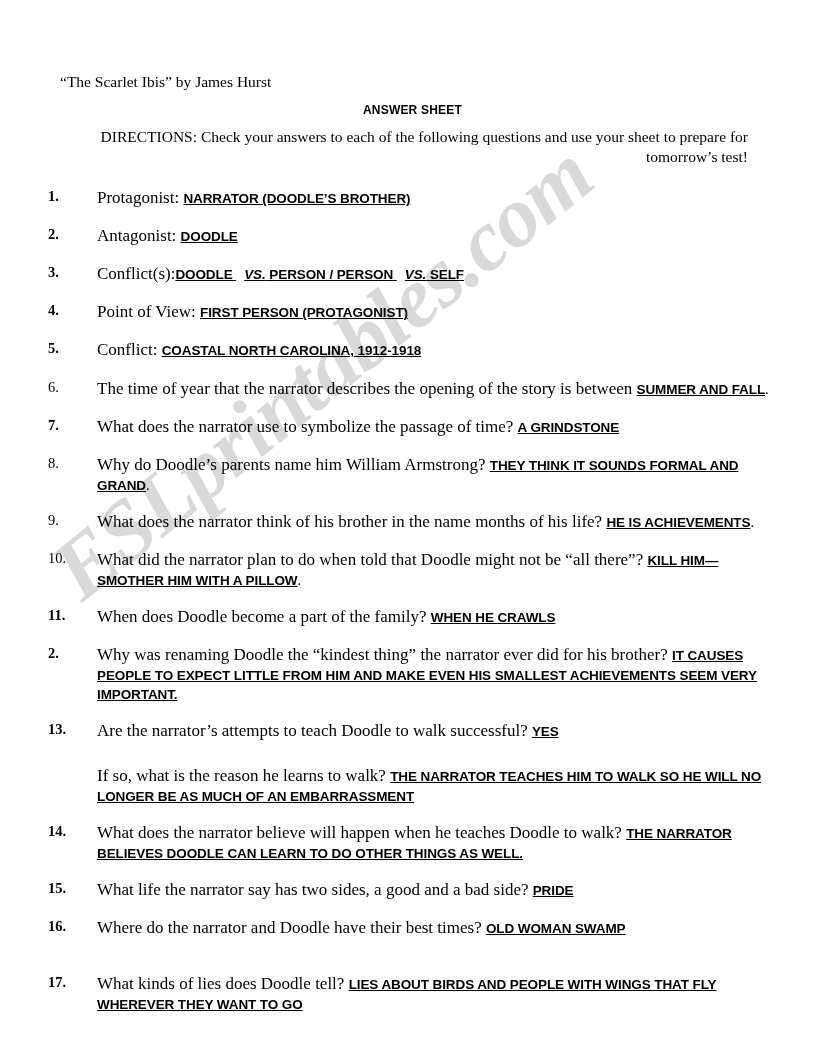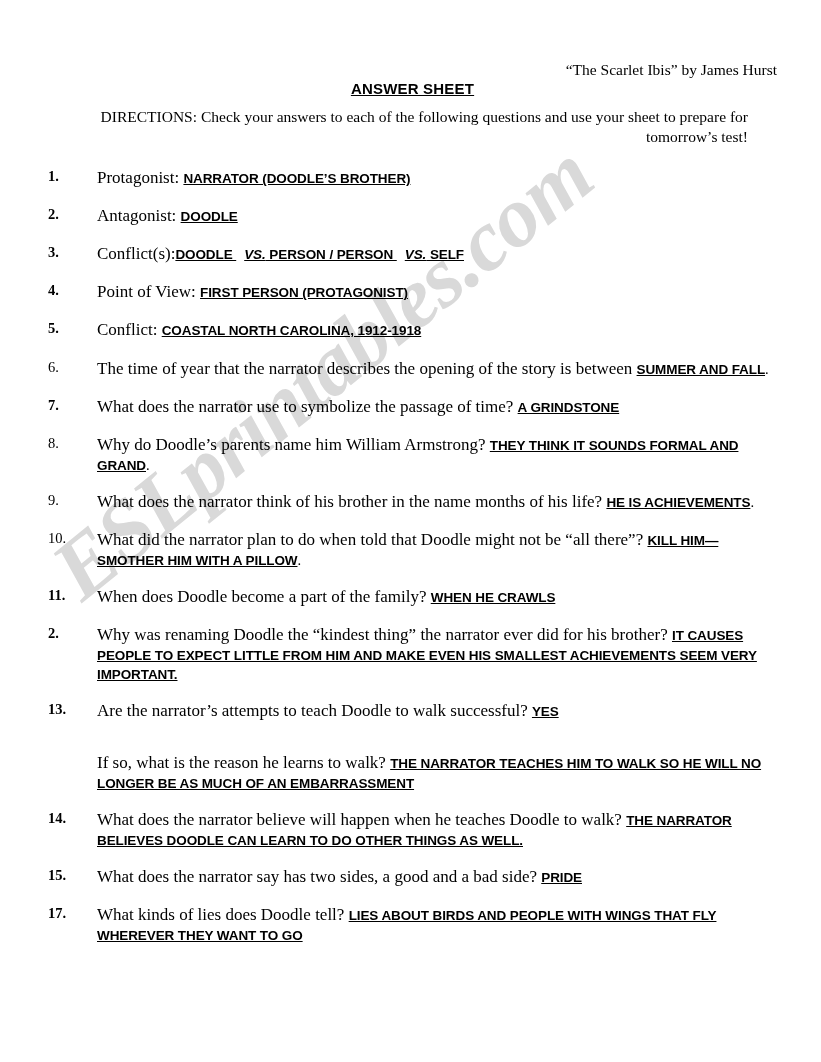--- a/index.html
+++ b/index.html
@@ -39,33 +39,32 @@
 
   
   .content {
     position: relative;
     z-index: 2;
     padding: 60px 44px 0 48px;
   }
 
   
   .doc-title {
-    text-align: right;
+    text-align: left;
     font-size: 15.5px;
     font-family: "Liberation Serif", "DejaVu Serif", serif;
     letter-spacing: 0px;
-    margin: 0;
+    margin: 12px;
     line-height: 1.25;
   }
   .answer-sheet {
     text-align: center;
     font-family: "Liberation Sans", "DejaVu Sans", sans-serif;
     font-weight: bold;
-    font-size: 15px;
-    text-decoration: underline;
+    font-size: 12px;
     margin: 1px 0 4px 0;
     letter-spacing: 0.2px;
   }
   .directions {
     font-size: 15.5px;
     line-height: 1.28;
     margin: 10px 0 0 0;
     text-align: right;
     max-width: 700px;
   }
@@ -102,21 +101,21 @@
   .ans {
     font-family: "Liberation Sans", "DejaVu Sans", sans-serif;
     font-weight: bold;
     font-size: 13.5px;
     text-decoration: underline;
     letter-spacing: -0.1px;
   }
   .ans.ital { font-style: italic; margin-left: 8px; }
 
   .subq {
-    margin-top: 30px;
+    margin-top: 23px;
     font-family: "Liberation Serif", "DejaVu Serif", serif;
     font-size: 14.5px;
     line-height: 1.3;
   }
 
   .period {
     font-family: "Liberation Serif", "DejaVu Serif", serif;
     font-weight: normal;
     text-decoration: none;
     font-size: 14.5px;
@@ -145,18 +144,19 @@
         <div class="qrow"><span class="qnum bold">5.</span><span><span class="qtext">Conflict: </span><span class="ans">COASTAL NORTH CAROLINA, 1912-1918</span></span></div>
         <div class="qrow"><span class="qnum">6.</span><span><span class="qtext">The time of year that the narrator describes the opening of the story is between </span><span class="ans">SUMMER AND FALL</span><span class="period">.</span></span></div>
         <div class="qrow"><span class="qnum bold">7.</span><span><span class="qtext">What does the narrator use to symbolize the passage of time? </span><span class="ans">A GRINDSTONE</span></span></div>
         <div class="qrow"><span class="qnum">8.</span><span><span class="qtext">Why do Doodle’s parents name him William Armstrong? </span><span class="ans">THEY THINK IT SOUNDS FORMAL AND GRAND</span><span class="period">.</span></span></div>
         <div class="qrow"><span class="qnum">9.</span><span><span class="qtext">What does the narrator think of his brother in the name months of his life? </span><span class="ans">HE IS ACHIEVEMENTS</span><span class="period">.</span></span></div>
         <div class="qrow"><span class="qnum">10.</span><span><span class="qtext">What did the narrator plan to do when told that Doodle might not be “all there”? </span><span class="ans">KILL HIM—SMOTHER HIM WITH A PILLOW</span><span class="period">.</span></span></div>
         <div class="qrow"><span class="qnum bold">11.</span><span><span class="qtext">When does Doodle become a part of the family? </span><span class="ans">WHEN HE CRAWLS</span></span></div>
         <div class="qrow"><span class="qnum bold">2.</span><span><span class="qtext">Why was renaming Doodle the “kindest thing” the narrator ever did for his brother? </span><span class="ans">IT CAUSES PEOPLE TO EXPECT LITTLE FROM HIM AND MAKE EVEN HIS SMALLEST ACHIEVEMENTS SEEM VERY IMPORTANT.</span></span></div>
         <div class="qrow"><span class="qnum bold">13.</span><span><span class="qtext">Are the narrator’s attempts to teach Doodle to walk successful? </span><span class="ans">YES</span></span><div class="subq"><span class="qtext">If so, what is the reason he learns to walk? </span><span class="ans">THE NARRATOR TEACHES HIM TO WALK SO HE WILL NO LONGER BE AS MUCH OF AN EMBARRASSMENT</span></div></div>
         <div class="qrow"><span class="qnum bold">14.</span><span><span class="qtext">What does the narrator believe will happen when he teaches Doodle to walk? </span><span class="ans">THE NARRATOR BELIEVES DOODLE CAN LEARN TO DO OTHER THINGS AS WELL.</span></span></div>
-        <div class="qrow"><span class="qnum bold">15.</span><span><span class="qtext">What does the narrator say has two sides, a good and a bad side? </span><span class="ans"> PRIDE</span></span></div>
+        <div class="qrow"><span class="qnum bold">15.</span><span><span class="qtext">What life the narrator say has two sides, a good and a bad side? </span><span class="ans"> PRIDE</span></span></div>
+        <div class="qrow gap-extra"><span class="qnum bold">16.</span><span><span class="qtext">Where do the narrator and Doodle have their best times? </span><span class="ans">OLD WOMAN SWAMP</span></span></div>
         <div class="qrow"><span class="qnum bold">17.</span><span><span class="qtext">What kinds of lies does Doodle tell? </span><span class="ans">LIES ABOUT BIRDS AND PEOPLE WITH WINGS THAT FLY WHEREVER THEY WANT TO GO</span></span></div>
       </div>
 
   </div>
 </div>
 
 </body></html>

